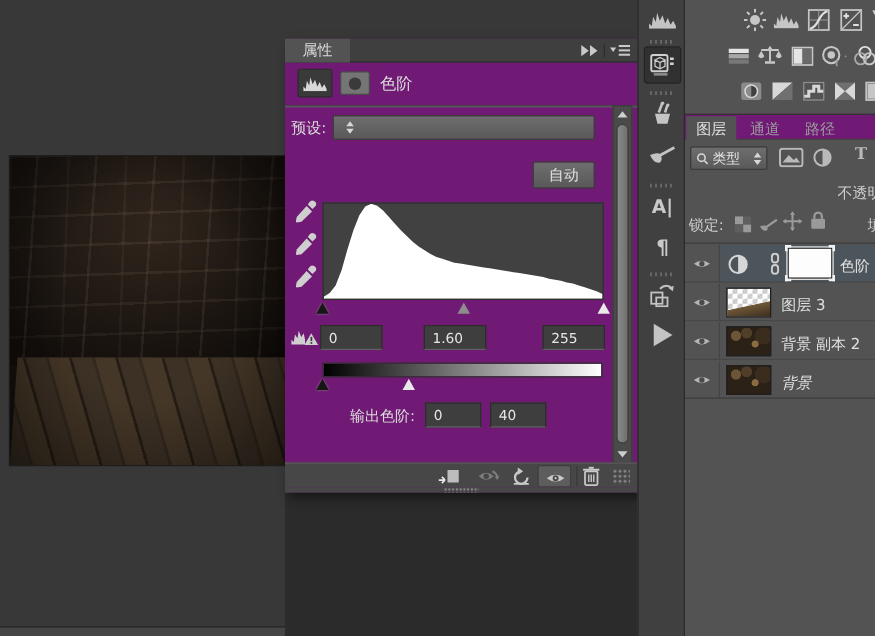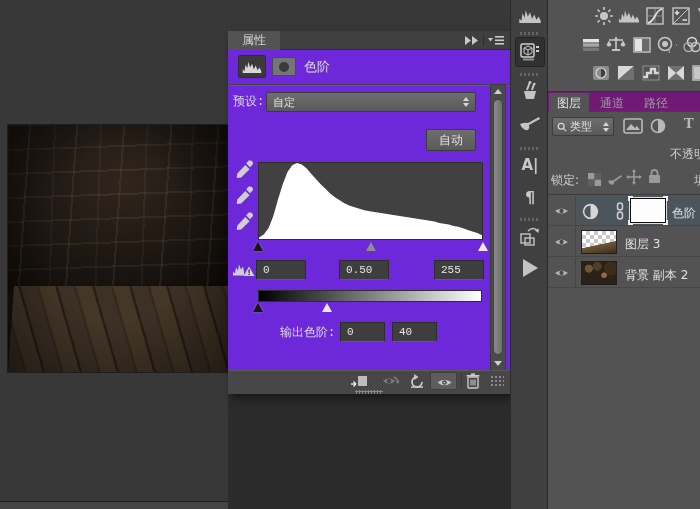--- a/index.html
+++ b/index.html
@@ -45,21 +45,21 @@
          color:#e2e2e2; font-size:12px; display:flex; align-items:center; justify-content:center; cursor:pointer;text-align:center; }
   .numbox { background:#3e3e3e; border:1px solid #2c2c2c; border-bottom-color:#5f5f5f;
             color:#e6e6e6; font-size:11px; display:flex; align-items:center; padding-left:6px; }
   .tri { width:0; height:0; border-left:5px solid transparent; border-right:5px solid transparent; position:absolute; transform:translateX(-50%); }
   .tri.black { border-bottom:9px solid #161616; filter:drop-shadow(0 0 1px #888); }
   .tri.gray  { border-bottom:9px solid #8d8d8d; }
   .tri.white { border-bottom:9px solid #e9e9e9; }
   .gripdots { background:radial-gradient(circle, #8a8a8a 1px, transparent 1.2px); background-size:4px 4px; }
 
   
-  .props { left:228px; top:31px; width:282px; height:363px; background:#6d28d9; box-shadow:3px 4px 8px rgba(0,0,0,.5);font-family:Liberation Mono, monospace; }
+  .props { left:228px; top:31px; width:282px; height:363px; background:#701a75; box-shadow:3px 4px 8px rgba(0,0,0,.5); }
   .props .tabbar { left:0; top:0; width:282px; height:19px; background:#3f3f3f; border-bottom:1px solid #2d2d2d; }
   .props .tab { left:0; top:0; width:52px; height:19px; background:#535353; color:#d8d8d8; font-size:12px;
                 display:flex; align-items:center; justify-content:center; }
   .hdrbtn { background:#3a3a3a; border:1px solid #2c2c2c; border-radius:2px; display:flex; align-items:center; justify-content:center; }
   .maskbtn { background:#757575; border:1px solid #4a4a4a; border-radius:2px; display:flex; align-items:center; justify-content:center; }
   .divline { height:0; border-top:1px solid #454545; border-bottom:1px solid #5e5e5e; }
   .histbox { background:#414141; border:1px solid #2e2e2e; }
   .gradbar { background:linear-gradient(90deg,#000,#fff); border:1px solid #2e2e2e; }
   .sb { background:#4a4a4a; border:1px solid #3a3a3a; }
   .sb .thumb { left:2px; width:10px; background:linear-gradient(90deg,#8a8a8a,#6f6f6f); border-radius:5px; border:1px solid #404040; }
@@ -137,21 +137,20 @@
       </svg>
     </div>
     <div class="abs maskbtn" style="left:44px;top:26px;width:24px;height:19px">
       <span style="width:10px;height:10px;border-radius:50%;background:#3a3a3a;display:block"></span>
     </div>
     <div class="abs panel-text" style="left:76px;top:30px;font-size:13px">色阶</div>
     <div class="abs divline" style="left:0;top:53px;width:282px"></div>
 
     <div class="abs panel-text" style="left:5px;top:65px">预设:</div>
     <div class="abs dd" style="left:38px;top:61px;width:210px;height:20px">
-      <span class="grow">自定</span>
       <span class="updown">
           <i class="u"></i>
           <i class="d"></i>
         </span>
     </div>
 
     <div class="abs btn" style="left:198px;top:98px;width:50px;height:22px">自动</div>
 
     <svg class="abs" style="left:8px;top:129px" width="18" height="19" viewBox="0 0 16 16">
       <path d="M10.2,1.2 a2.6,2.6 0 0 1 4.6,2.4 l-2.4,2.4 -3.3,-3.3 z" fill="#cfcfcf"></path>
@@ -178,21 +177,21 @@
       <span class="tri white" id="in-white" style="top: 0px; left: 100%;"></span>
     </div>
 
     <svg class="abs" style="left:5px;top:230px" width="22" height="17" viewBox="0 0 22 16">
       <path d="M0,14 L0,10 2,12 3,6 5,9 6,3 8,8 10,5 11,10 11,14 Z" fill="#cfcfcf"></path>
       <path d="M16,5 L21.5,14.5 L10.5,14.5 Z" fill="#cfcfcf"></path>
         <rect x="15.4" y="8" width="1.4" height="3.4" fill="#3c3c3c"></rect>
         <rect x="15.4" y="12.2" width="1.4" height="1.4" fill="#3c3c3c"></rect>
     </svg>
     <div class="abs numbox" style="left:28px;top:229px;width:50px;height:20px">0</div>
-    <div class="abs numbox" style="left:111px;top:229px;width:50px;height:20px">0.50</div>
+    <div class="abs numbox" style="left:111px;top:229px;width:50px;height:20px">1.60</div>
     <div class="abs numbox" style="left:206px;top:229px;width:50px;height:20px">255</div>
 
     <div class="abs gradbar" style="left:30px;top:259px;width:224px;height:12px"></div>
     <div class="abs" style="left:30px;top:272px;width:224px;height:11px">
       <span class="tri black" id="out-black" style="top: 0px; left: 0%;"></span>
       <span class="tri white" id="out-white" style="top: 0px; left: 30.9804%;"></span>
     </div>
 
     <div class="abs panel-text" style="left:52px;top:296px">输出色阶:</div>
     <div class="abs numbox" style="left:112px;top:291px;width:45px;height:20px">0</div>
@@ -504,15 +503,25 @@
       <div class="eyecell">
         <svg width="15" height="10" viewBox="0 0 20 14">
             <path d="M1,7 Q10,0 19,7 Q10,14 1,7 Z" fill="#b5b5b5"></path>
             <circle cx="10" cy="7" r="3" fill="#4a4a4a"></circle>
           </svg>
       </div>
       <div class="abs lay-thumb thumb-tex" style="left:33px;top:3px;width:36px;height:24px"></div>
       <div class="abs layer-name" style="left:77px;top:9px">背景 副本 2</div>
     </div>
 
+    <div class="layer-row" style="top:289px;border-bottom:1px solid #3d3d3d">
+      <div class="eyecell">
+        <svg width="15" height="10" viewBox="0 0 20 14">
+            <path d="M1,7 Q10,0 19,7 Q10,14 1,7 Z" fill="#b5b5b5"></path>
+            <circle cx="10" cy="7" r="3" fill="#4a4a4a"></circle>
+          </svg>
+      </div>
+      <div class="abs lay-thumb thumb-tex" style="left:33px;top:3px;width:36px;height:24px"></div>
+      <div class="abs layer-name" style="left:77px;top:9px;font-style:italic">背景</div>
+    </div>
   </div>
 
 </div>
 
 </body></html>

